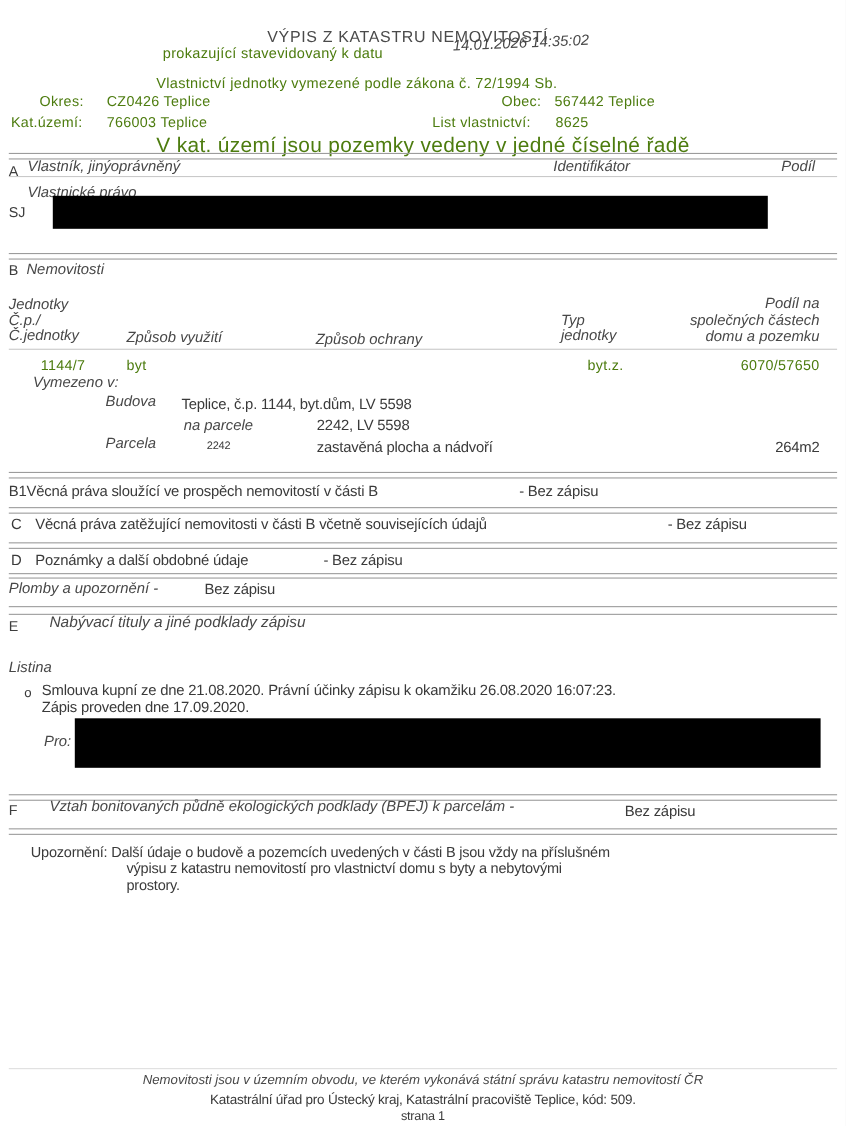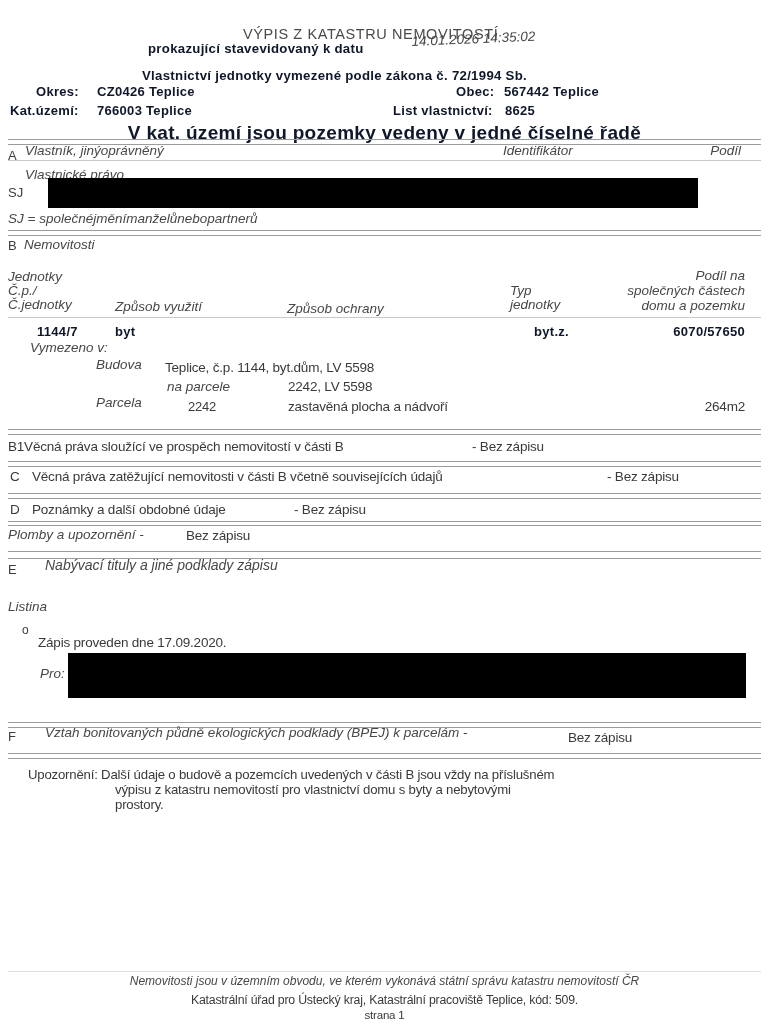--- a/index.html
+++ b/index.html
@@ -8,21 +8,21 @@
     width:769px;height:1024px;
     margin:0 auto;
     background:#ffffff;
     font-family:"Liberation Sans", sans-serif;
     color:#3d3d3d;
     overflow:hidden;
   }
   .t{position:absolute;white-space:nowrap;font-size:13px;line-height:1.1;}
   .it{font-style:italic;color:#474747;}
   .cond{letter-spacing:-0.2px;color:#3a3a3a;}
-  .sp{letter-spacing:0.3px;color:#0f172a;font-weight:bold;}
+  .sp{letter-spacing:0.3px;color:#4d7c0f;}
   .ra{text-align:right;}
   .dl{position:absolute;left:8px;width:753px;height:4px;
       border-top:1px solid #9c9c9c;border-bottom:1px solid #9c9c9c;}
   .dl.tight{height:3px;}
   .dl.wide{height:6px;}
   .sl{position:absolute;left:8px;width:753px;border-top:1px solid #c9c9c9;}
   .sl.faint{border-top-color:#dedede;}
   .redact{position:absolute;background:#000000;}
   .title{letter-spacing:0.6px;color:#4a4a4a;}
 </style>
@@ -51,21 +51,20 @@
   <div class="dl" style="top:139px;"></div>
   <div class="t" style="left:8px;top:149px;">A</div>
   <div class="t it" style="left:25px;top:144px;font-size:13.5px;">Vlastník, jinýoprávněný</div>
   <div class="t it" style="left:503px;top:144px;font-size:13.5px;">Identifikátor</div>
   <div class="t it ra" style="right:28px;top:144px;font-size:13.5px;">Podíl</div>
   <div class="sl" style="top:160px;"></div>
 
   <div class="t it" style="left:25px;top:168px;font-size:13.5px;">Vlastnické právo</div>
   <div class="t" style="left:8px;top:186px;">SJ</div>
   <div class="redact" style="left:48px;top:178px;width:650px;height:30px;"></div>
-  <div class="t it" style="left:8px;top:212px;font-size:13.5px;">SJ = společnéjměnímanželůnebopartnerů</div>
   <div class="dl" style="top:230px;"></div>
 
   <div class="t" style="left:8px;top:239px;">B</div>
   <div class="t it" style="left:24px;top:238px;font-size:13.5px;">Nemovitosti</div>
 
   <div class="t it" style="left:8px;top:270px;font-size:13.5px;">Jednotky</div>
   <div class="t it" style="left:8px;top:284px;font-size:13.5px;">Č.p./</div>
   <div class="t it" style="left:8px;top:298px;font-size:13.5px;">Č.jednotky</div>
   <div class="t it" style="left:115px;top:300px;font-size:13.5px;">Způsob využití</div>
   <div class="t it" style="left:287px;top:302px;font-size:13.5px;">Způsob ochrany</div>
@@ -80,21 +79,21 @@
   <div class="t sp" style="left:115px;top:325px;">byt</div>
   <div class="t sp" style="left:510px;top:325px;margin-left:24px;">byt.z.</div>
   <div class="t sp ra" style="right:24px;top:325px;">6070/57650</div>
 
   <div class="t it" style="left:30px;top:341px;font-size:13.5px;">Vymezeno v:</div>
   <div class="t it" style="left:96px;top:358px;font-size:13.5px;">Budova</div>
   <div class="t cond" style="left:165px;top:361px;font-size:13.5px;">Teplice, č.p. 1144, byt.dům, LV 5598</div>
   <div class="t it" style="left:167px;top:380px;font-size:13.5px;">na parcele</div>
   <div class="t cond" style="left:288px;top:380px;font-size:13.5px;">2242, LV 5598</div>
   <div class="t it" style="left:96px;top:396px;font-size:13.5px;">Parcela</div>
-  <div class="t cond" style="left:188px;top:400px;font-size:13px;">2242</div>
+  <div class="t cond" style="left:188px;top:400px;font-size:10px;">2242</div>
   <div class="t cond" style="left:288px;top:400px;font-size:13.5px;">zastavěná plocha a nádvoří</div>
   <div class="t cond ra" style="right:24px;top:400px;font-size:13.5px;">264m2</div>
   <div class="dl" style="top:429px;"></div>
 
   <div class="t cond" style="left:8px;top:440px;font-size:13.5px;">B1Věcná práva sloužící ve prospěch nemovitostí v části B</div>
   <div class="t cond" style="left:472px;top:440px;font-size:13.5px;">- Bez zápisu</div>
   <div class="dl" style="top:461px;"></div>
 
   <div class="t cond" style="left:10px;top:470px;font-size:13.5px;">C</div>
   <div class="t cond" style="left:32px;top:470px;font-size:13.5px;">Věcná práva zatěžující nemovitosti v části B včetně souvisejících údajů</div>
@@ -107,20 +106,21 @@
   <div class="dl tight" style="top:521px;"></div>
 
   <div class="t it" style="left:8px;top:528px;font-size:13.5px;">Plomby a upozornění -</div>
   <div class="t cond" style="left:186px;top:529px;font-size:13.5px;">Bez zápisu</div>
   <div class="dl wide" style="top:551px;"></div>
 
   <div class="t" style="left:8px;top:563px;">E</div>
   <div class="t it" style="left:45px;top:558px;font-size:14px;">Nabývací tituly a jiné podklady zápisu</div>
   <div class="t it" style="left:8px;top:600px;font-size:13.5px;">Listina</div>
   <div class="t cond" style="left:22px;top:624px;font-size:12px;">o</div>
+  <div class="t cond" style="left:38px;top:621px;font-size:13.5px;">Smlouva kupní ze dne 21.08.2020. Právní účinky zápisu k okamžiku 26.08.2020 16:07:23.</div>
   <div class="t cond" style="left:38px;top:636px;font-size:13.5px;">Zápis proveden dne 17.09.2020.</div>
   <div class="t it" style="left:40px;top:667px;font-size:13.5px;">Pro:</div>
   <div class="redact" style="left:68px;top:653px;width:678px;height:45px;"></div>
 
   <div class="dl" style="top:722px;"></div>
   <div class="t" style="left:8px;top:730px;">F</div>
   <div class="t it" style="left:45px;top:726px;font-size:13.5px;">Vztah bonitovaných půdně ekologických podklady (BPEJ) k parcelám -</div>
   <div class="t cond" style="left:568px;top:731px;font-size:13.5px;">Bez zápisu</div>
   <div class="dl" style="top:753px;"></div>
 

